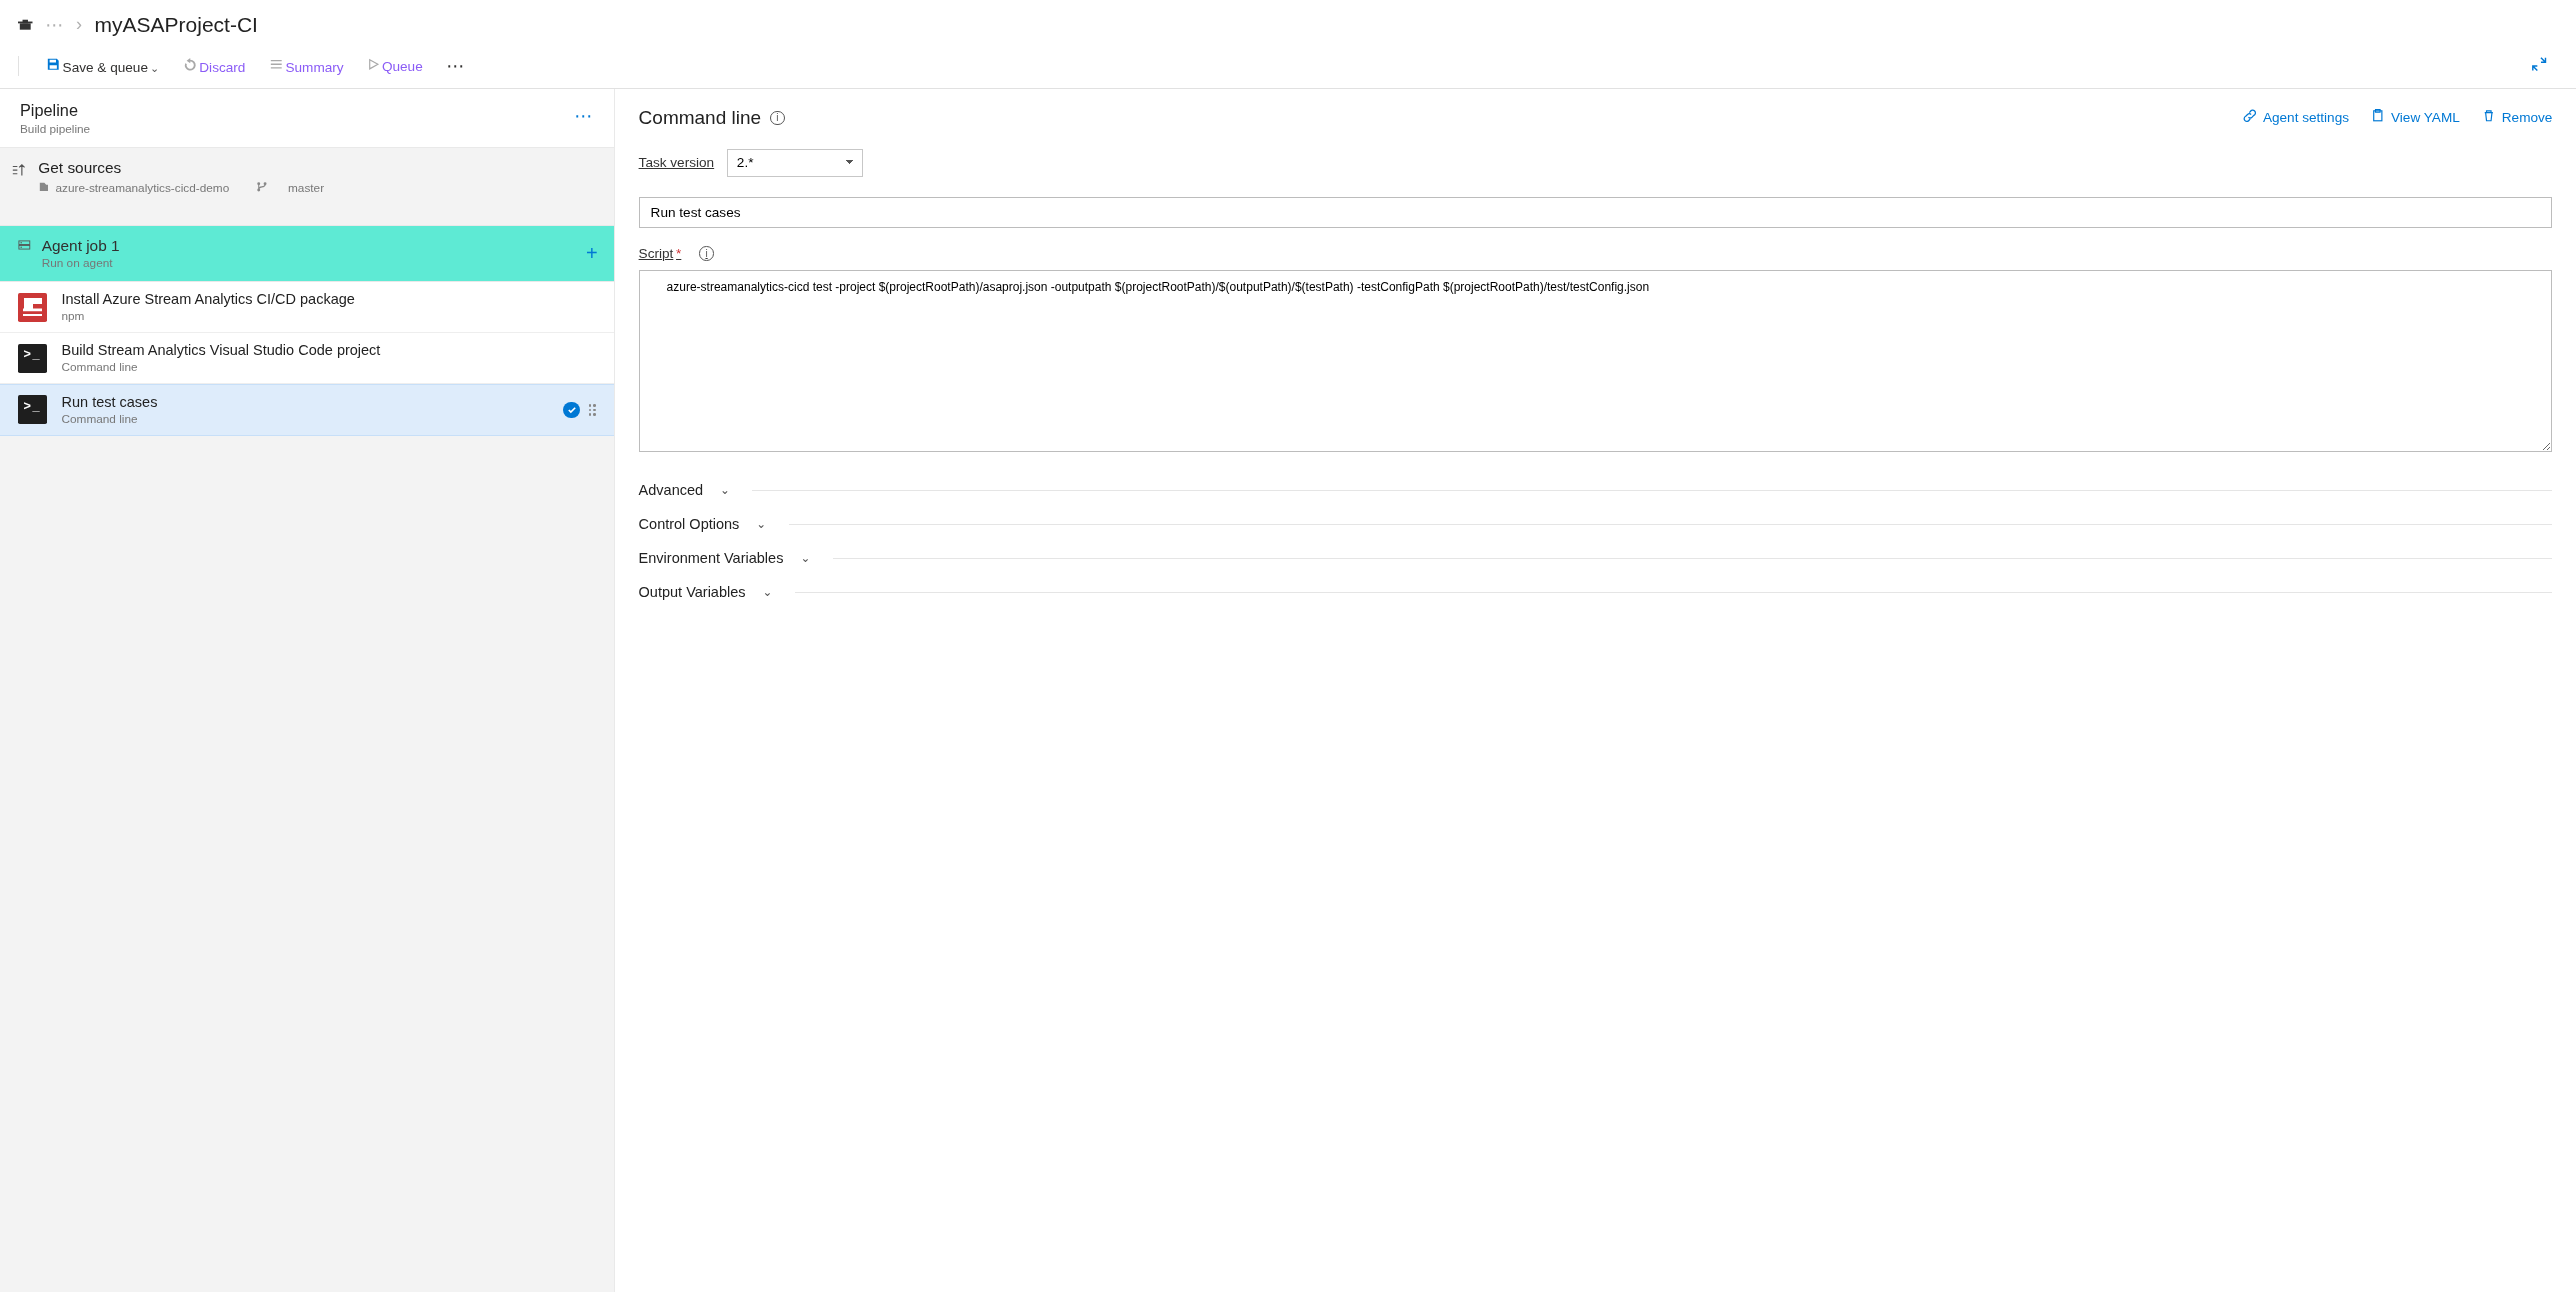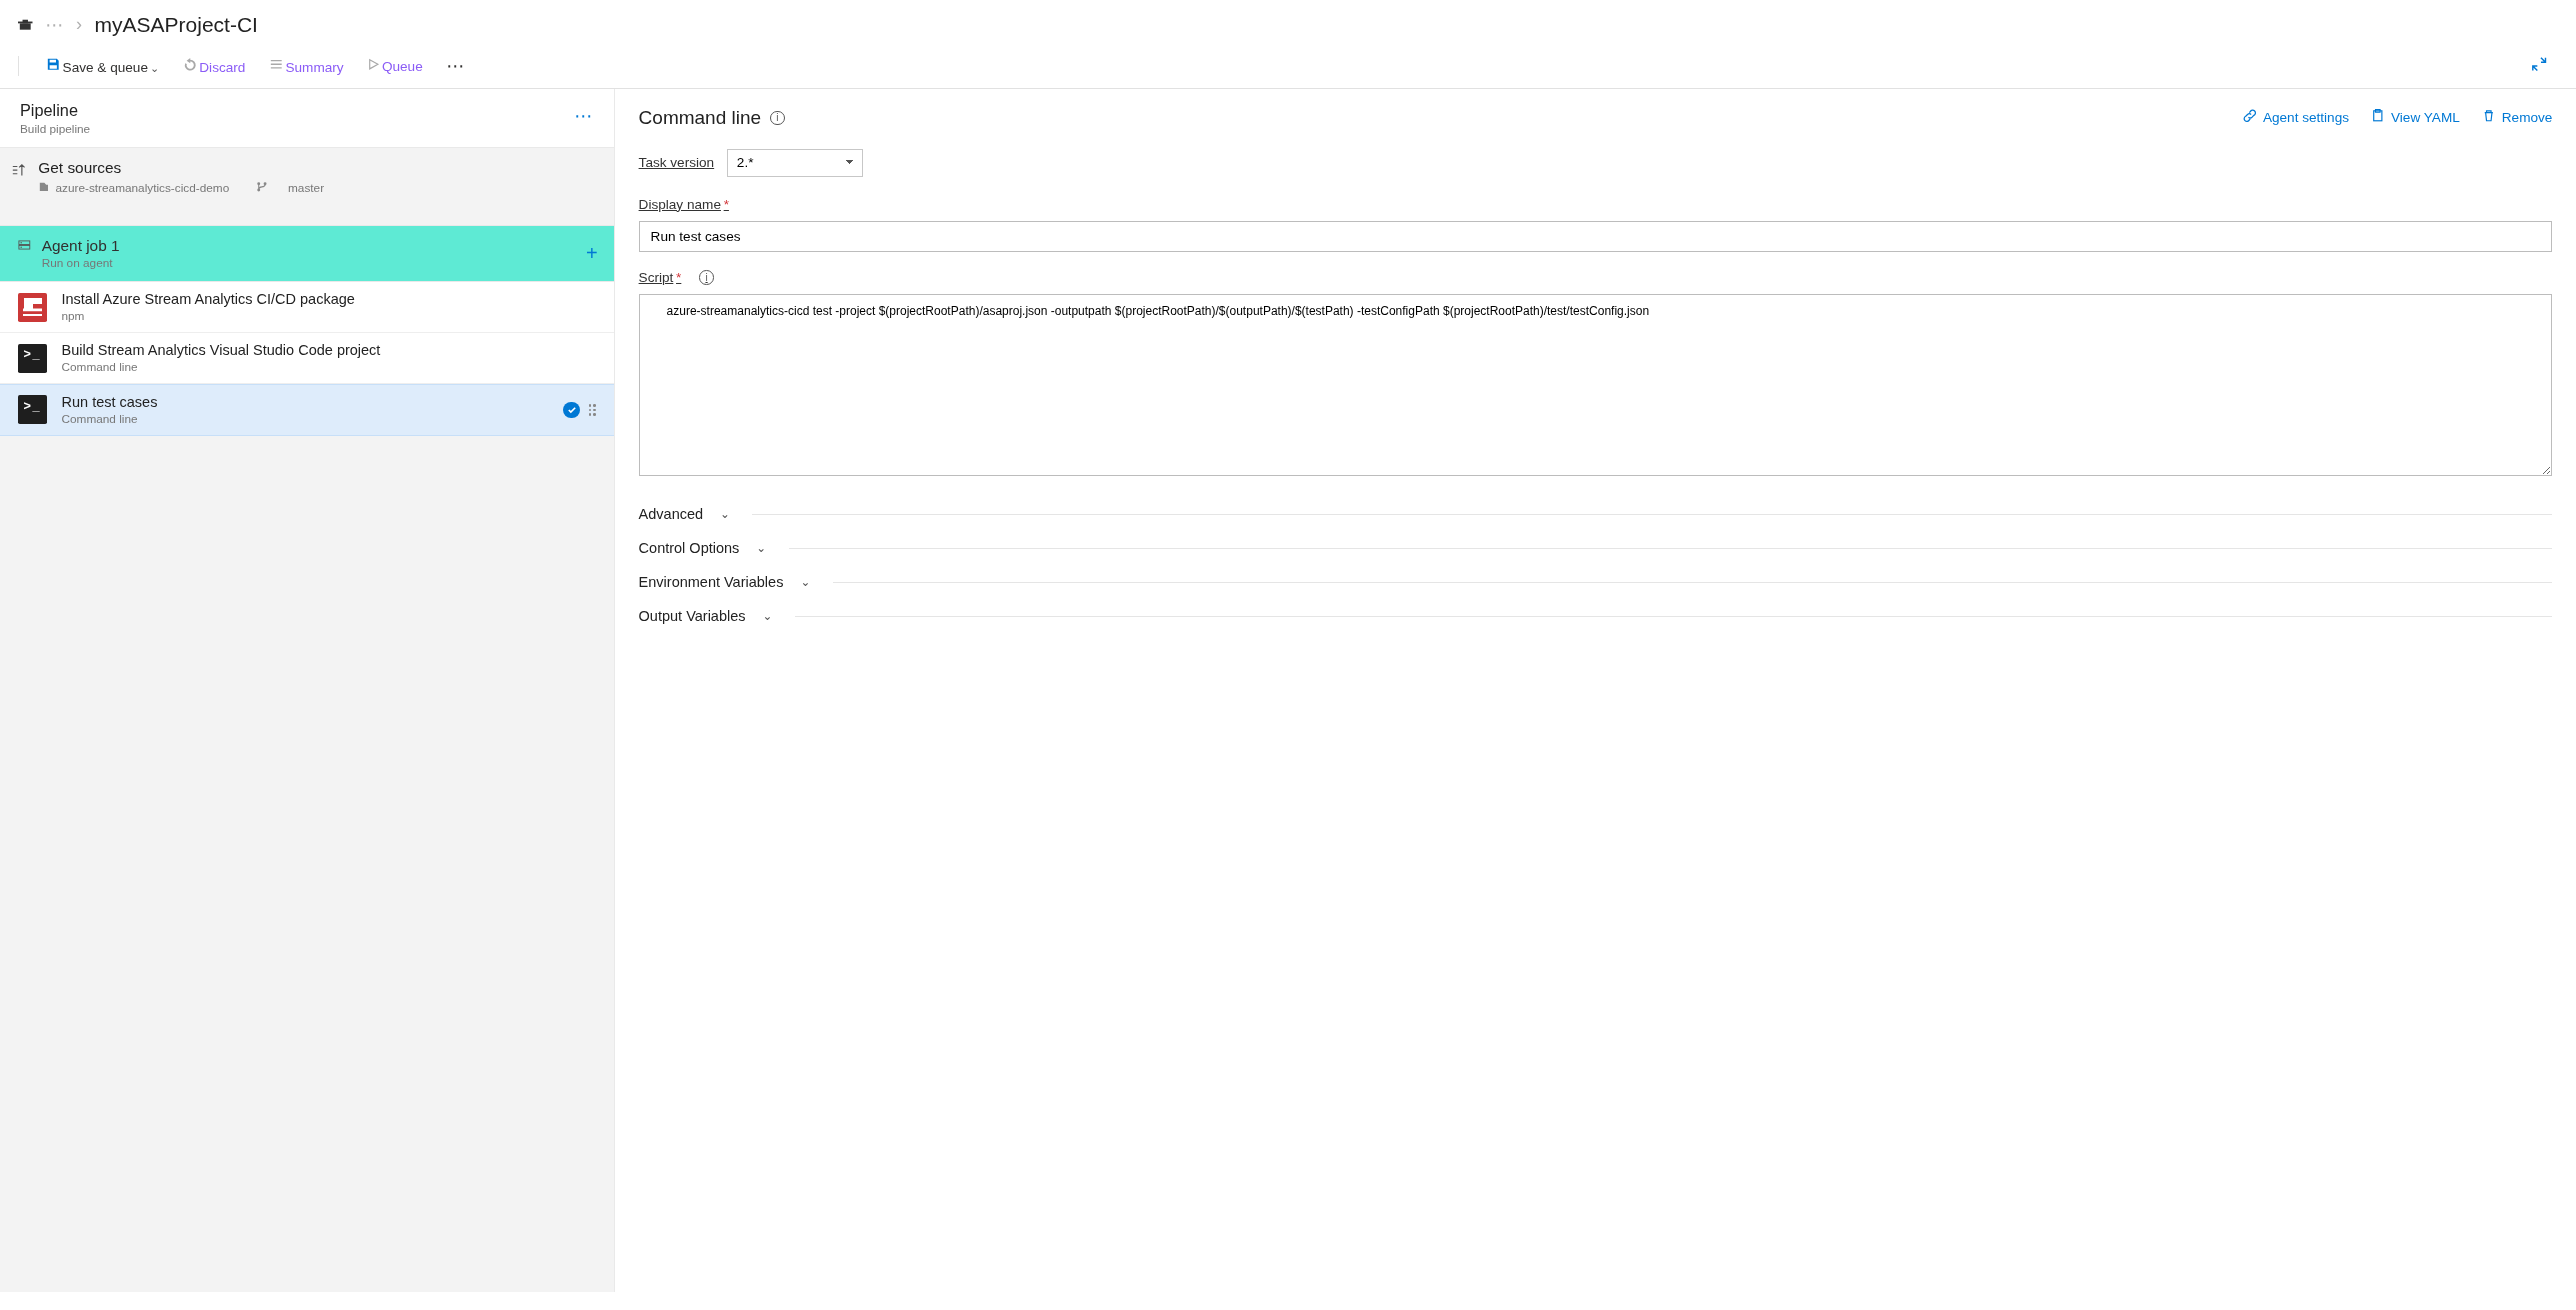--- a/index.html
+++ b/index.html
@@ -351,23 +351,20 @@
     </div>
 
     <div class="field-row">
       <span class="field-label">Task version</span>
       <select class="tv">
         <option>2.*</option>
       </select>
     </div>
 
     <div class="block">
-      <span class="field-label">
-        <span>Display name</span><span class="req">*</span>
-      </span>
       <input class="text-input" value="Run test cases" style="">
     </div>
 
     <div class="block">
       <span class="field-label" style="display:inline-flex;align-items:center;gap:18px;">
         <span><span>Script</span><span class="req">*</span></span>
         <span class="info-icon">i</span>
       </span>
       <textarea class="text-area" style="">azure-streamanalytics-cicd test -project $(projectRootPath)/asaproj.json -outputpath $(projectRootPath)/$(outputPath)/$(testPath) -testConfigPath $(projectRootPath)/test/testConfig.json</textarea>
     </div>

